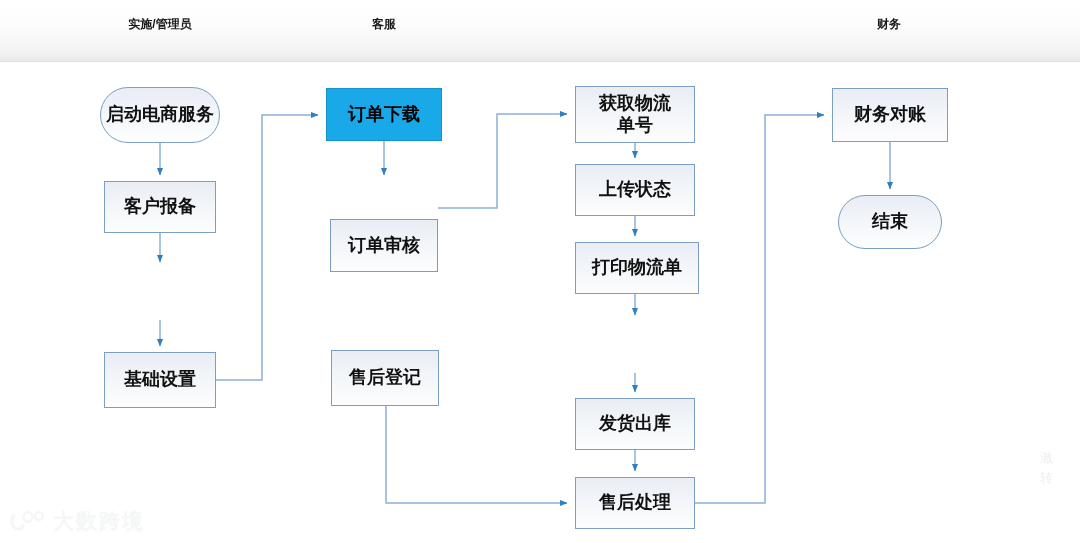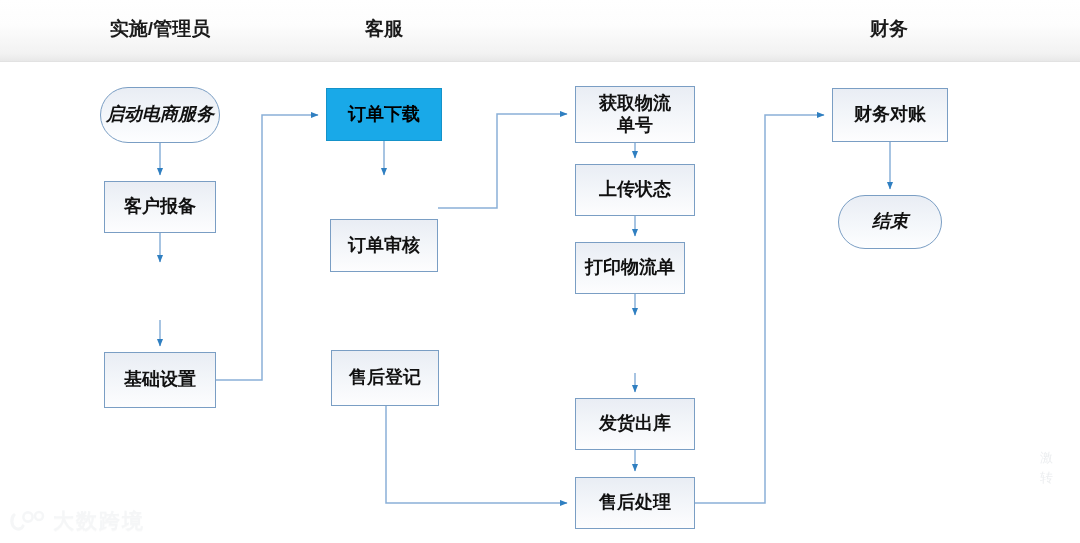--- a/index.html
+++ b/index.html
@@ -12,40 +12,40 @@
   #root { position: relative; width: 1080px; height: 543px; background: #fff; }
 
   
   .lane-header {
     position: absolute; left: 0; top: 0; width: 1080px; height: 62px;
     background: linear-gradient(to bottom, #ffffff 0%, #fdfdfd 40%, #f2f2f2 88%, #e8e8e8 100%);
     border-bottom: 1px solid #e2e2e2;
   }
   .lane-title {
     position: absolute; top: 16px;
-    font-size: 19px; font-weight: bold; color: #1a1a1a;
+    font-size: 12px; font-weight: bold; color: #1a1a1a;
     text-align: center; white-space: nowrap;
   }
 
   
   .canvas { position: absolute; left: 0; top: 62px; width: 1080px; height: 481px; background: #fff; }
   svg.links { position: absolute; left: 0; top: 0; width: 1080px; height: 481px; }
 
   
   .node {
     position: absolute;
     display: flex; align-items: center; justify-content: center;
     text-align: center;
     font-size: 18px; font-weight: bold; color: #111;
     line-height: 1.22;
     border: 1px solid #7a9ec4;
     background: linear-gradient(to bottom, #e9edf4 0%, #f2f5f9 45%, #fdfdfe 100%);
     box-shadow: 0 0 0 0 rgba(0,0,0,0);
   }
-  .node.terminator { border-radius: 28px; background: linear-gradient(to bottom, #e9edf4 0%, #f3f6fa 50%, #fdfeff 100%); font-style: italic; }
+  .node.terminator { border-radius: 28px; background: linear-gradient(to bottom, #e9edf4 0%, #f3f6fa 50%, #fdfeff 100%); }
   .node.highlight {
     background: #19a9e8;
     border: 1px solid #1592c9;
     color: #000;
   }
 
   
   .brand-watermark {
     position: absolute; left: 10px; bottom: 8px;
     display: flex; align-items: center; gap: 7px;
@@ -108,21 +108,21 @@
     <div class="node terminator" style="left:100px; top:25px; width:120px; height:56px;">启动电商服务</div>
     <div class="node" style="left:104px; top:119px; width:112px; height:52px;">客户报备</div>
     <div class="node" style="left:104px; top:290px; width:112px; height:56px;">基础设置</div>
 
     <div class="node highlight" style="left:326px; top:26px; width:116px; height:53px;">订单下载</div>
     <div class="node" style="left:330px; top:119px; width:108px; height:53px;margin-top:38px;">订单审核</div>
     <div class="node" style="left:331px; top:288px; width:108px; height:56px;">售后登记</div>
 
     <div class="node" style="left:575px; top:24px; width:120px; height:57px; padding:0 18px;">获取物流单号</div>
     <div class="node" style="left:575px; top:102px; width:120px; height:52px;">上传状态</div>
-    <div class="node" style="left:575px; top:180px; width:110px; height:52px;">打印物流单</div>
+    <div class="node" style="left:575px; top:180px; width:124px; height:52px;">打印物流单</div>
     <div class="node" style="left:575px; top:336px; width:120px; height:52px;">发货出库</div>
     <div class="node" style="left:575px; top:415px; width:120px; height:52px;">售后处理</div>
 
     <div class="node" style="left:832px; top:26px; width:116px; height:54px;">财务对账</div>
     <div class="node terminator" style="left:838px; top:133px; width:104px; height:54px;">结束</div>
 
   </div>
 
   <div class="brand-watermark">
     <span class="brand-mark">

